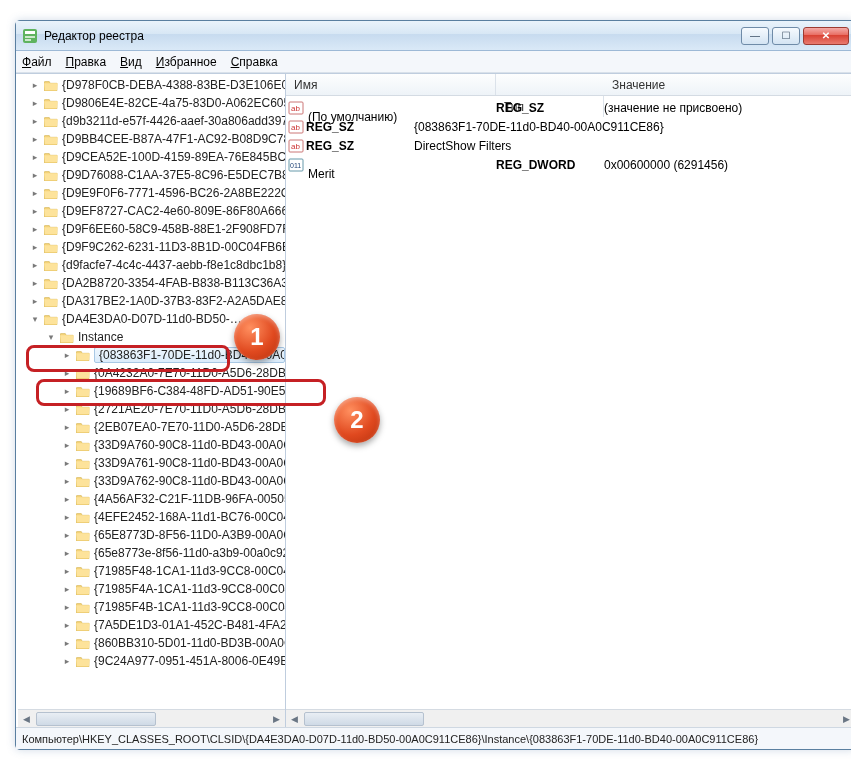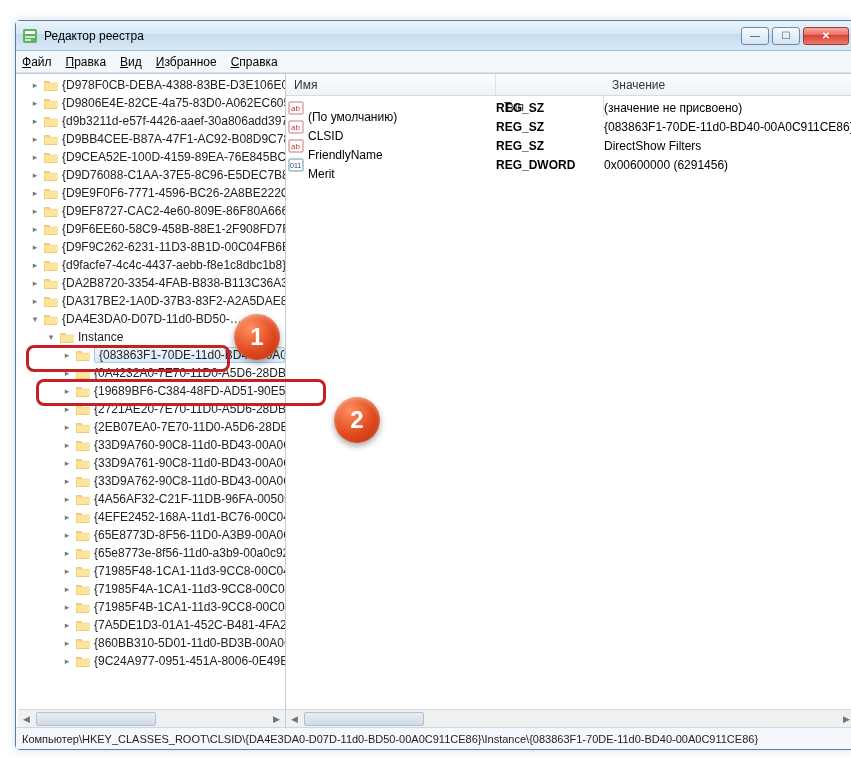--- a/index.html
+++ b/index.html
@@ -451,32 +451,30 @@
             <span class="tp">REG_SZ</span>
             <span class="vl">(значение не присвоено)</span>
           </div>
           <div class="vrow">
             <span class="ic">
               <svg width="16" height="16" viewBox="0 0 16 16">
                 <rect x="1" y="2" width="14" height="12" rx="1" fill="#fff" stroke="#c77"></rect>
                 <text x="3" y="11" font-size="8" fill="#c33" font-family="Tahoma">ab</text>
               </svg>
             </span>
-            <span class="nm">CLSID</span>
             <span class="tp">REG_SZ</span>
             <span class="vl">{083863F1-70DE-11d0-BD40-00A0C911CE86}</span>
           </div>
           <div class="vrow">
             <span class="ic">
               <svg width="16" height="16" viewBox="0 0 16 16">
                 <rect x="1" y="2" width="14" height="12" rx="1" fill="#fff" stroke="#c77"></rect>
                 <text x="3" y="11" font-size="8" fill="#c33" font-family="Tahoma">ab</text>
               </svg>
             </span>
-            <span class="nm">FriendlyName</span>
             <span class="tp">REG_SZ</span>
             <span class="vl">DirectShow Filters</span>
           </div>
           <div class="vrow">
             <span class="ic">
               <svg width="16" height="16" viewBox="0 0 16 16">
                 <rect x="1" y="2" width="14" height="12" rx="1" fill="#fff" stroke="#69a"></rect>
                 <text x="2" y="11" font-size="7" fill="#247" font-family="Tahoma">011</text>
               </svg>
             </span>

